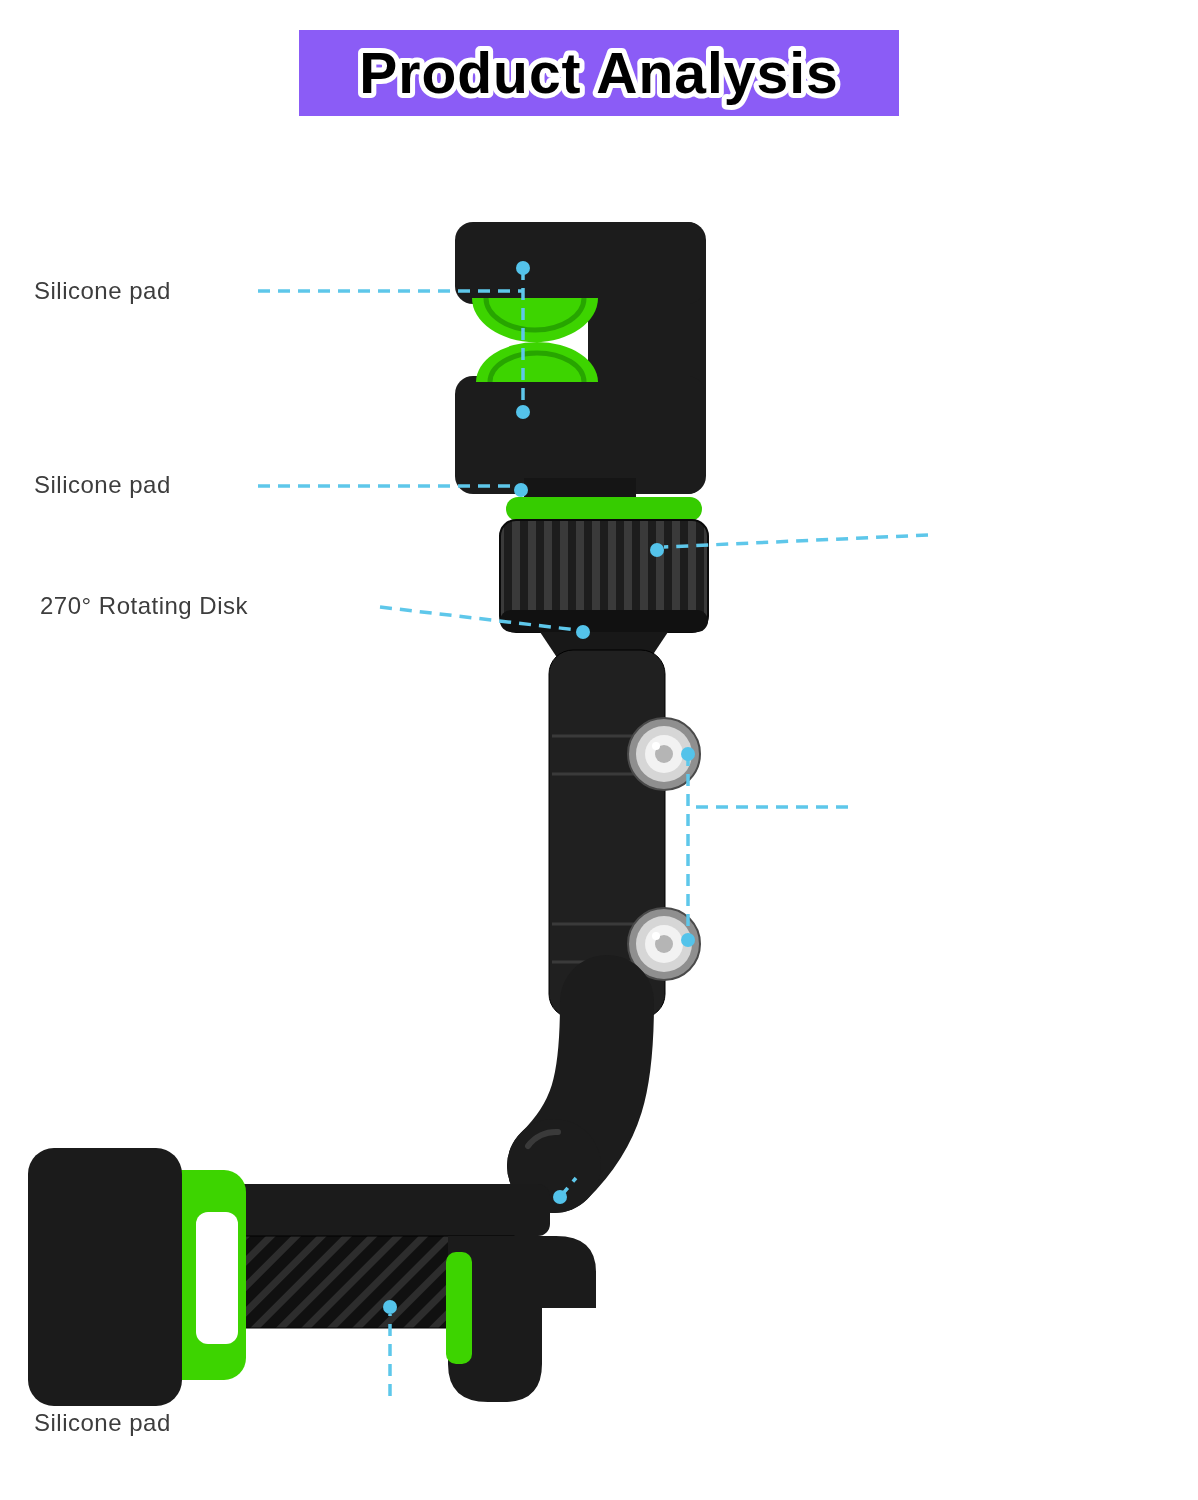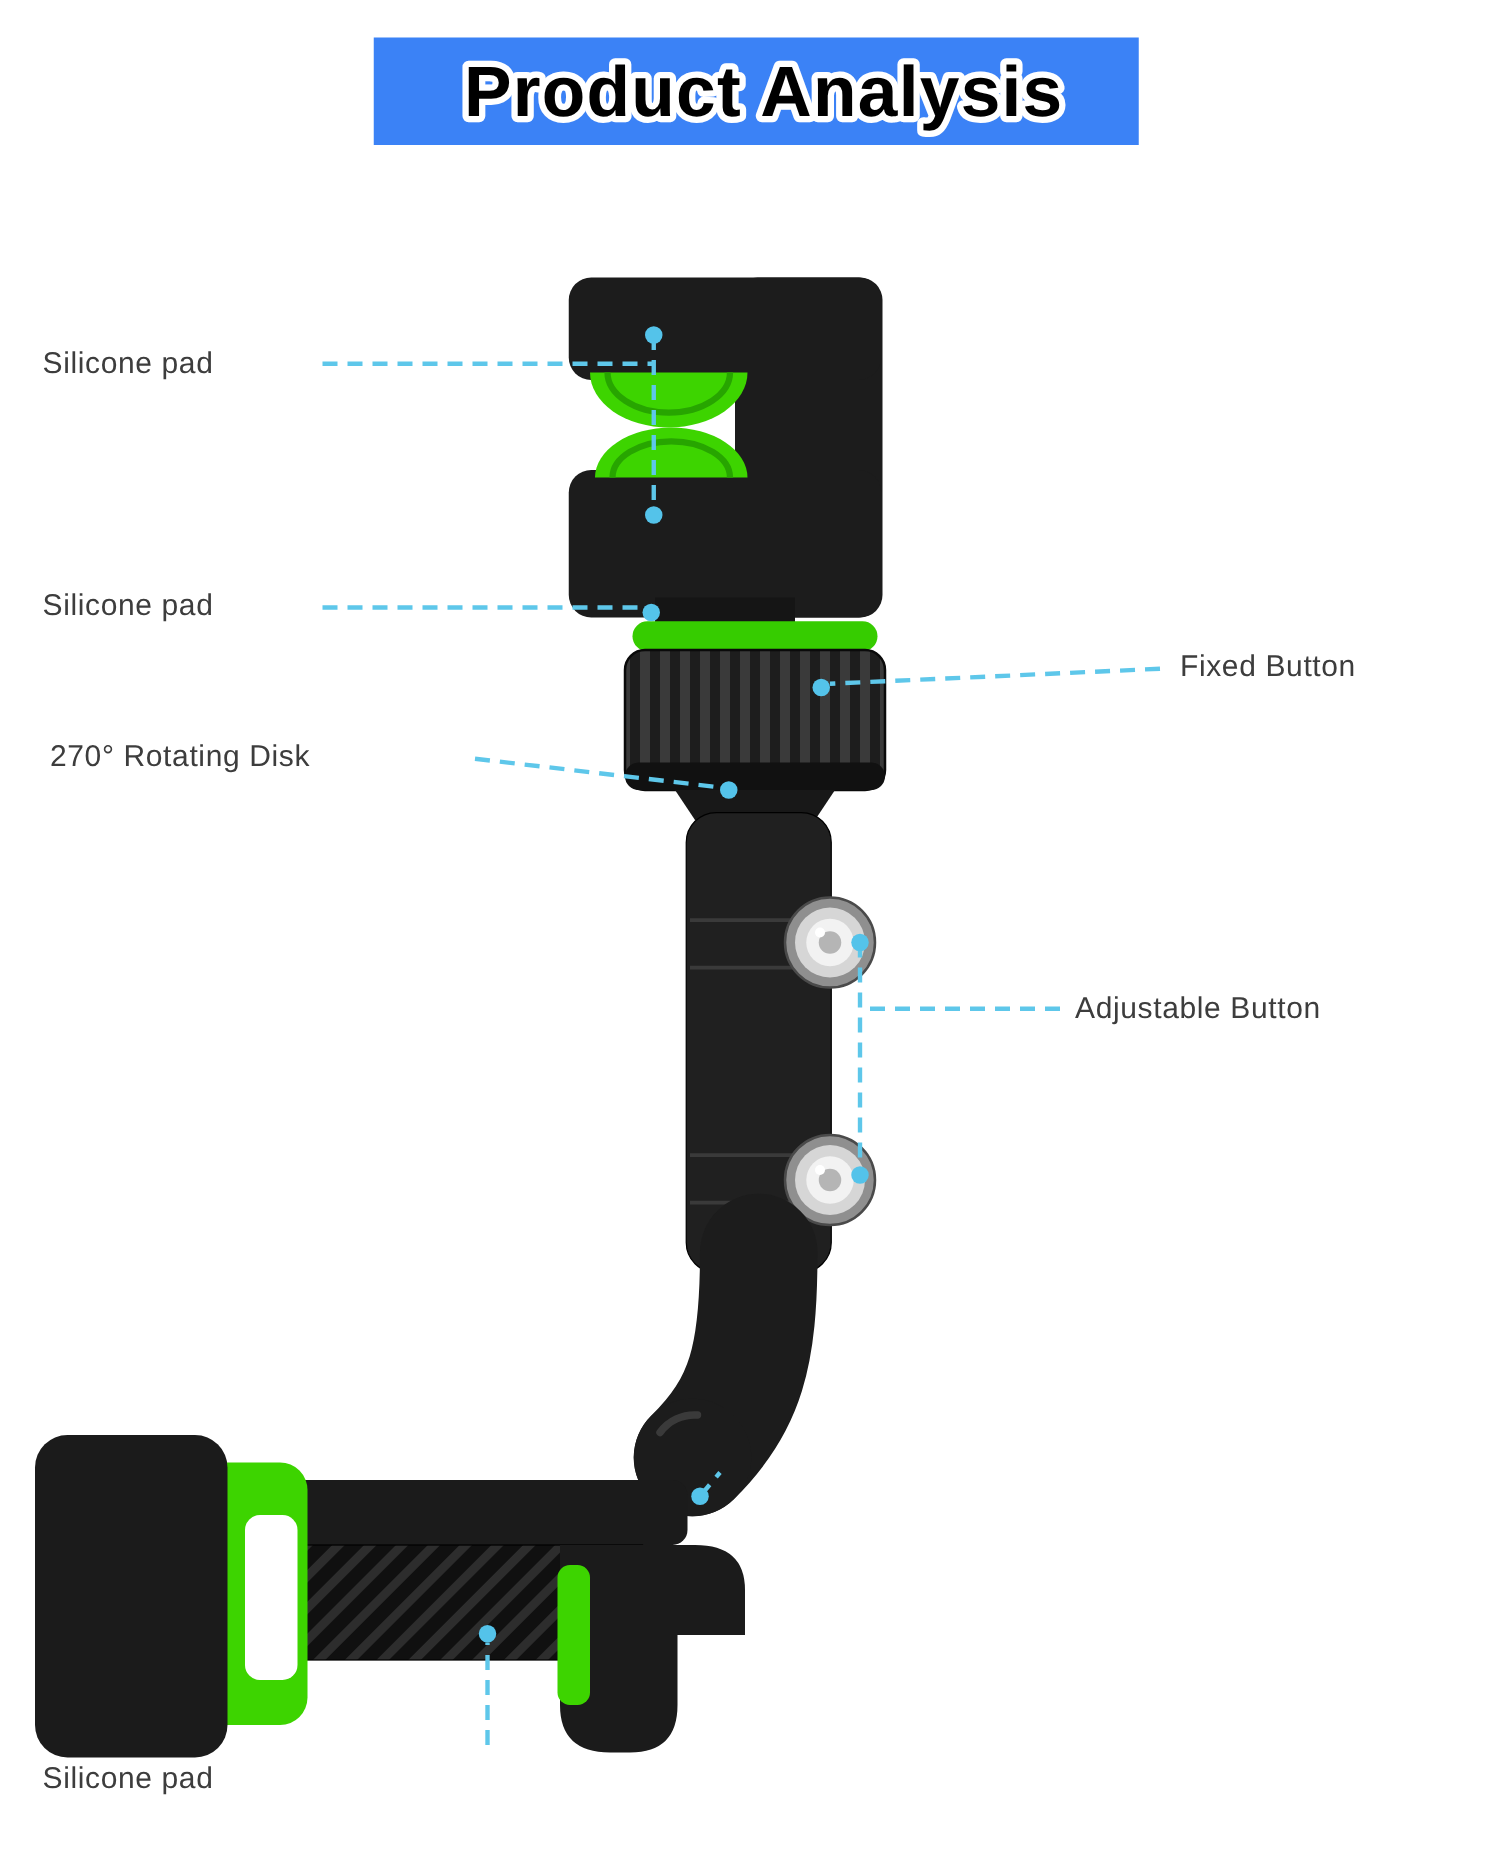--- a/index.html
+++ b/index.html
@@ -6,22 +6,22 @@
   .page{
     position:relative;
     width:1198px;height:1500px;
     margin:0 auto;
     background:#ffffff;
     font-family:"Liberation Sans", sans-serif;
     overflow:hidden;
   }
   .banner{
     position:absolute;left:299px;top:30px;width:600px;height:86px;
-    background:#3b82f6;
-    display:flex;align-items:center;justify-content:center;padding-left:12px;
+    background:#8b5cf6;
+    display:flex;align-items:center;justify-content:center;
   }
   .product-svg{position:absolute;left:0;top:0;width:1198px;height:1500px;}
   .label{
     position:absolute;
     font-size:24px;
     color:#3d3d3d;
     letter-spacing:.5px;
     white-space:nowrap;
     line-height:42px;
   }
@@ -144,17 +144,15 @@
       <circle cx="688" cy="754" r="7"></circle>
       <circle cx="688" cy="940" r="7"></circle>
       <circle cx="560" cy="1197" r="7"></circle>
       <circle cx="390" cy="1307" r="7"></circle>
     </g>
   </svg>
 
   <div class="label lbl-1">Silicone pad</div>
   <div class="label lbl-2">Silicone pad</div>
   <div class="label lbl-3">270° Rotating Disk</div>
-  <div class="label lbl-4">Fixed Button</div>
-  <div class="label lbl-5">Adjustable Button</div>
   <div class="label lbl-7">Silicone pad</div>
 
 </div>
 
 </body></html>

